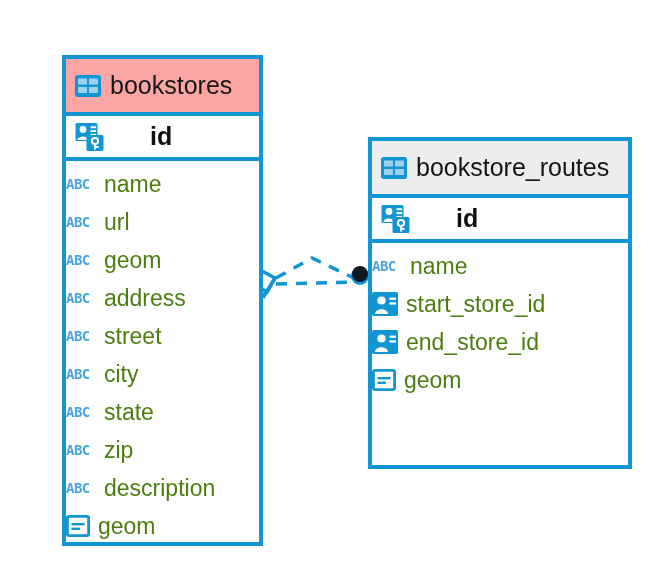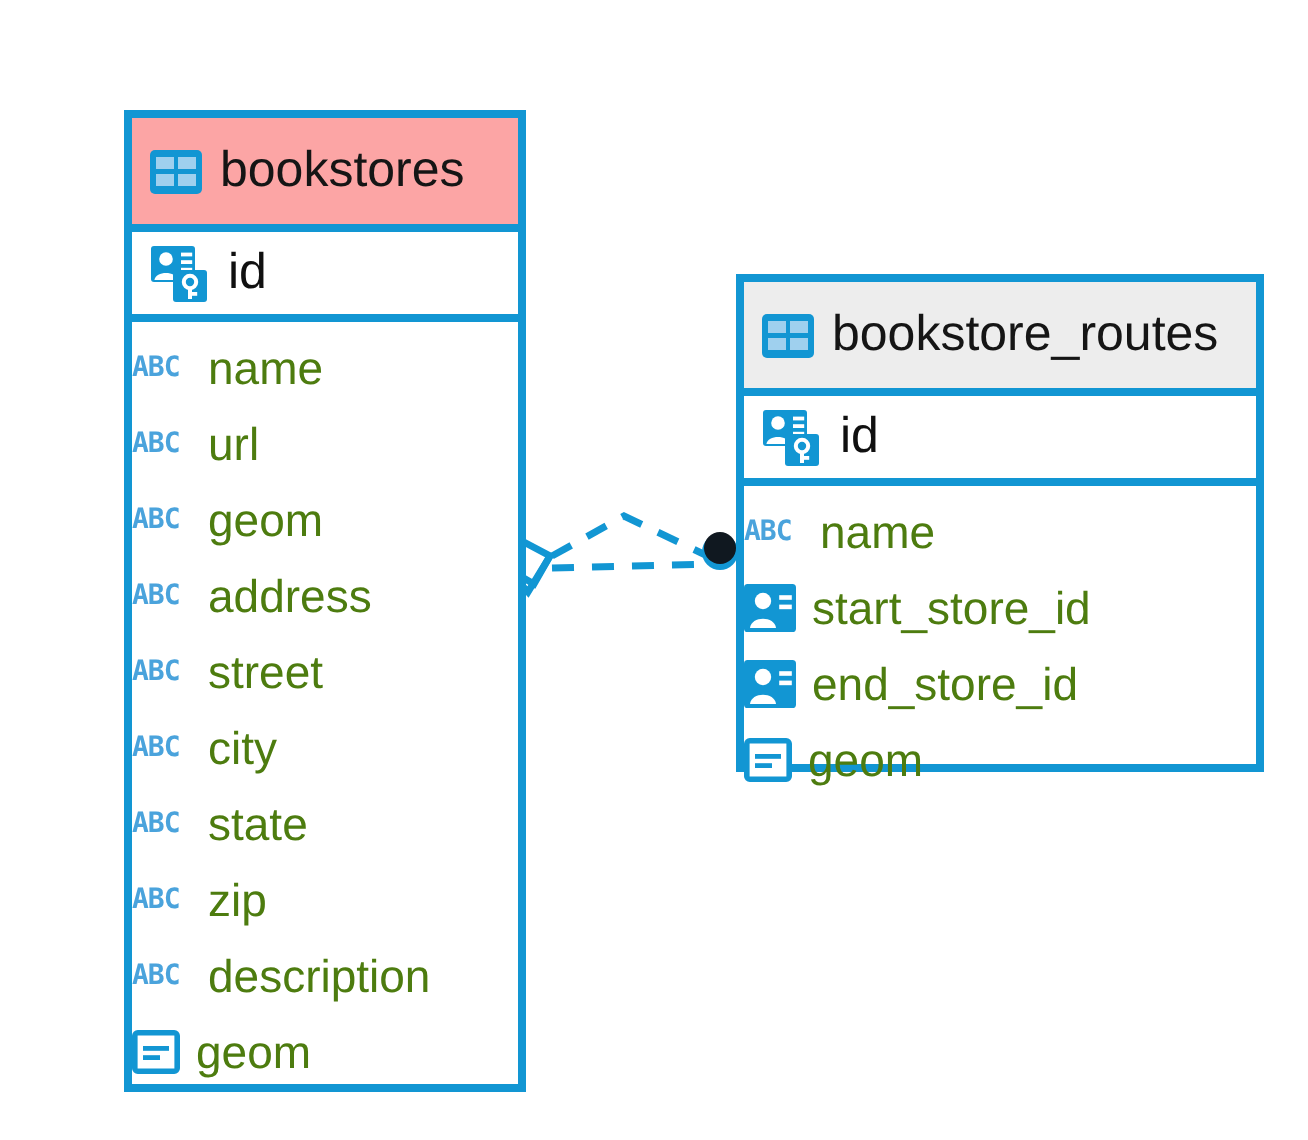--- a/index.html
+++ b/index.html
@@ -30,21 +30,21 @@
   #entity-bookstores {
     left: 62px;
     top: 55px;
     width: 201px;
     height: 491px;
   }
   #entity-bookstore-routes {
     left: 368px;
     top: 137px;
     width: 264px;
-    height: 249px;
+    height: 332px;
   }
 
   
   .entity-header {
     display: flex;
     align-items: center;
     box-sizing: border-box;
     height: 53px;
     padding-left: 9px;
     gap: 9px;
@@ -66,24 +66,25 @@
     box-sizing: border-box;
     height: 49px;
     padding-left: 9px;
     gap: 9px;
     border-top: 4px solid #1296d3;
     border-bottom: 4px solid #1296d3;
     background: #ffffff;
   }
   .key-label {
     font-size: 25px;
-    font-weight: normal;
+    font-weight: bold;
     color: #101010;
     line-height: 1;
     white-space: nowrap;
+    margin-left: 36px;
   }
 
   
   .field-list {
     padding-top: 4px;
   }
   .field-row {
     display: flex;
     align-items: center;
     box-sizing: border-box;

